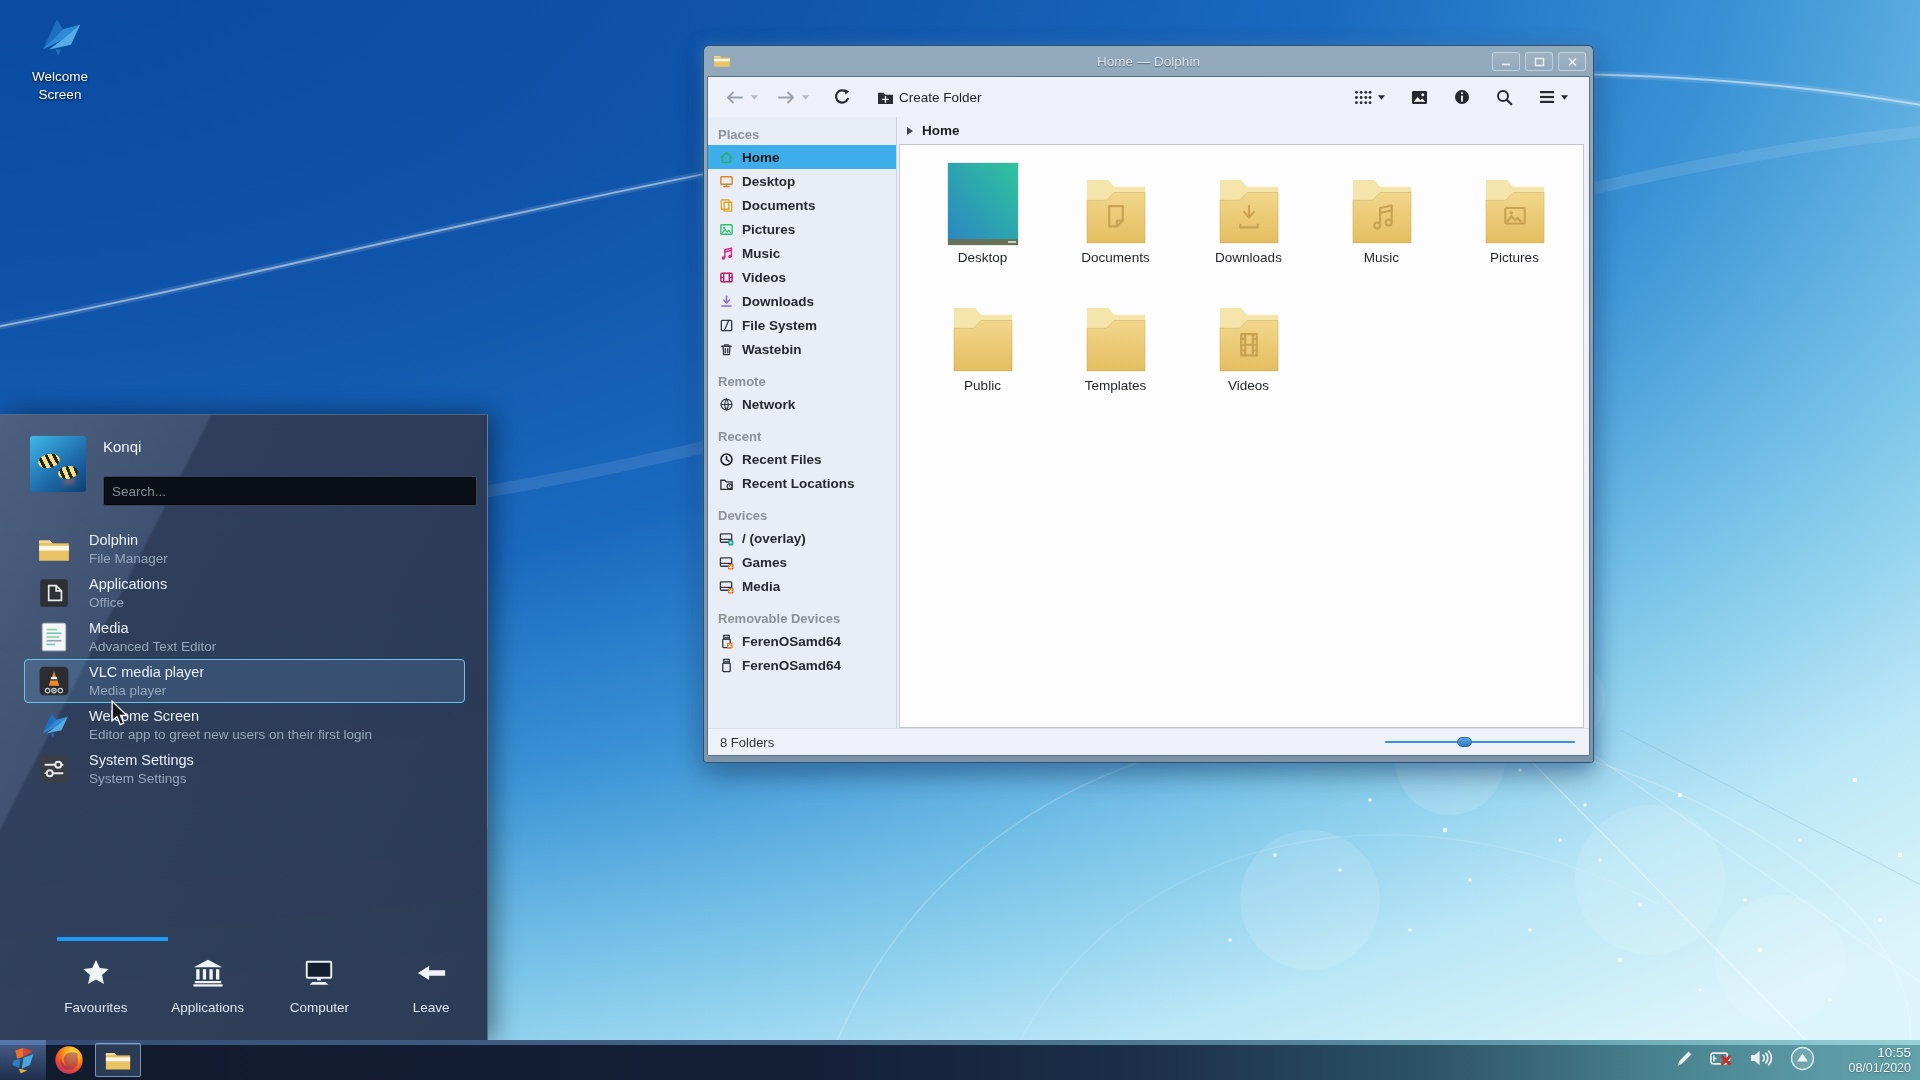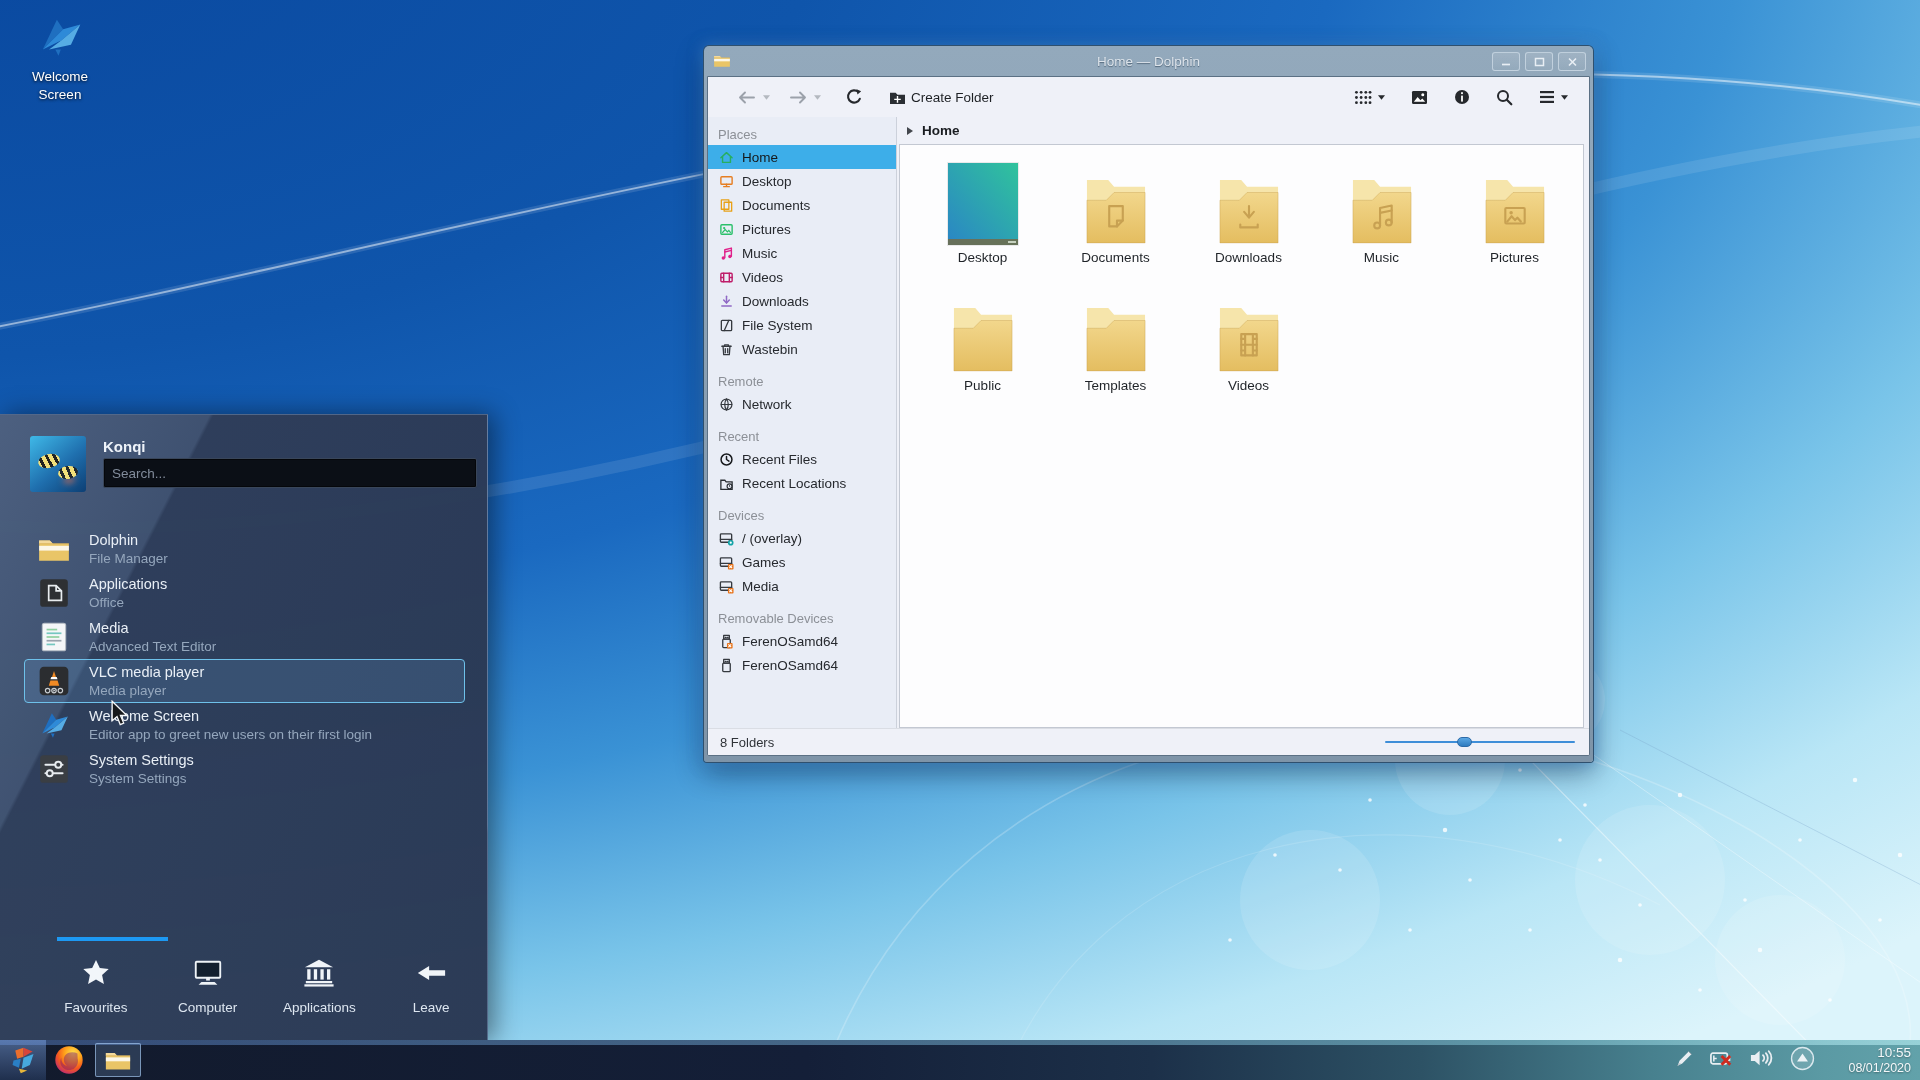--- a/index.html
+++ b/index.html
@@ -21,30 +21,30 @@
   .titlebar{height:30px;position:relative;display:flex;align-items:center;justify-content:center;}
   .tb-appicon{position:absolute;left:6px;top:6px;width:18px;height:17px;}
   .tb-appicon svg{width:18px;height:17px;}
   .tb-title{font-size:13.5px;color:#dde4eb;text-shadow:0 1px 1px rgba(20,40,60,.5);}
   .tb-controls{position:absolute;right:4px;top:6px;display:flex;gap:5px;}
   .wbtn{width:26px;height:17px;border:1px solid rgba(225,236,245,.55);border-radius:3px;
     display:flex;align-items:center;justify-content:center;background:linear-gradient(rgba(255,255,255,.12),rgba(255,255,255,.02));}
   .win-body{height:680px;background:#eff1f8;border:1px solid #5b7084;box-sizing:border-box;
     display:flex;flex-direction:column;border-radius:0 0 2px 2px;overflow:hidden;}
 
-  .toolbar{height:40px;flex:none;display:flex;align-items:center;padding:0 12px 0 12px;gap:8px;margin-left:12px;}
+  .toolbar{height:40px;flex:none;display:flex;align-items:center;padding:0 12px 0 12px;gap:8px;}
   .tbtn{display:flex;align-items:center;gap:5px;padding:4px 5px;border-radius:3px;color:#23262a;}
   .tbtn.disabled{color:#9ba1aa;}
   .tbtn .lbl{font-size:13.5px;color:#1d2024;}
   .tb-spacer{flex:1;}
   .caret{display:inline-block;margin-left:1px;}
   .toolbar-right{display:flex;align-items:center;gap:16px;padding-right:4px;}
 
   .main{flex:1;display:flex;min-height:0;}
-  .sidebar{width:188px;flex:none;background:#e9edf6;border-right:1px solid #ccd1db;padding-top:5px;overflow:hidden;}
+  .sidebar{width:188px;flex:none;background:#e9edf6;border-right:1px solid #ccd1db;padding-top:5px;overflow:hidden;font-weight:bold;}
   .section-header{font-size:13px;color:#8c9097;padding:5px 10px 3px 10px;}
   .section-header.gap{margin-top:8px;}
   .place-item{height:24px;display:flex;align-items:center;gap:8px;padding-left:10px;font-size:13.5px;color:#26292e;}
   .place-item.selected{background:#3daee9;color:#15181a;}
   .pi-icon{width:16px;height:16px;flex:none;display:flex;align-items:center;justify-content:center;}
   .pi-icon svg{width:15px;height:15px;}
 
   .right-pane{flex:1;display:flex;flex-direction:column;min-width:0;}
   .breadcrumb{height:27px;flex:none;display:flex;align-items:center;gap:9px;padding-left:10px;}
   .bc-caret{width:0;height:0;border-left:6px solid #43474d;border-top:4.5px solid transparent;border-bottom:4.5px solid transparent;}
@@ -71,21 +71,21 @@
     border-top:1px solid rgba(140,170,210,.4);border-right:1px solid rgba(140,170,210,.4);
     box-shadow:6px 0 24px rgba(0,0,0,.45);}
   .launcher-header{position:absolute;left:30px;top:21px;display:flex;gap:17px;}
   .avatar{width:56px;height:56px;border-radius:3px;overflow:hidden;flex:none;
     background:linear-gradient(140deg,#3fb9e8 0%,#1f6fae 55%,#0d3f74 100%);position:relative;}
   .avatar::before{content:"";position:absolute;left:8px;top:18px;width:22px;height:14px;border-radius:50%;
     background:repeating-linear-gradient(75deg,#f2e07a 0 4px,#222 4px 7px);transform:rotate(-12deg);}
   .avatar::after{content:"";position:absolute;left:28px;top:30px;width:20px;height:13px;border-radius:50%;
     background:repeating-linear-gradient(75deg,#f2e07a 0 4px,#23282d 4px 7px);transform:rotate(-8deg);box-shadow:0 8px 6px -4px rgba(240,110,70,.8);}
   .user-col{display:flex;flex-direction:column;padding-top:2px;}
-  .user-name{font-size:15px;color:#eef3f9;margin-bottom:3px;font-weight:bold;}
+  .user-name{font-size:15px;color:#eef3f9;margin-bottom:21px;}
   .search-input{width:356px;height:28px;background:#0b0f16;border:1px solid #39465a;border-radius:2px;
     color:#cfd8e3;font-size:13.5px;font-family:"Liberation Sans",sans-serif;padding:0 8px;outline:none;box-shadow:inset 0 0 0 1px rgba(0,0,0,.5);}
   .search-input::placeholder{color:#828c9b;}
   .app-list{position:absolute;left:24px;top:112px;right:22px;}
   .app-item{height:44px;display:flex;align-items:center;gap:17px;padding-left:11px;border:1px solid transparent;border-radius:4px;box-sizing:border-box;}
   .app-item.highlighted{border-color:#6ec1ea;background:rgba(110,170,225,.18);}
   .app-icon{width:36px;height:36px;flex:none;display:flex;align-items:center;justify-content:center;}
   .app-icon svg{width:34px;height:34px;}
   .app-text{display:flex;flex-direction:column;line-height:1.3;}
   .app-name{font-size:14.5px;color:#e9eff6;}
@@ -774,42 +774,42 @@
             <span class="tab-icon">
               <svg viewBox="0 0 32 32">
                 <path d="M16 3 l3.8 8.1 8.9 1 -6.6 6 1.8 8.8 -7.9 -4.5 -7.9 4.5 1.8 -8.8 -6.6 -6 8.9 -1 z" fill="#f2f6fa"></path>
               </svg>
             </span>
             <span class="tab-label">Favourites</span>
           </div>
           <div class="tab">
             <span class="tab-icon">
               <svg viewBox="0 0 34 30">
-                <rect x="4" y="3" width="26" height="17" rx="1" fill="#13202f" stroke="#eef3f7" stroke-width="2"></rect>
-                <path d="M15 20 h4 v3 h-4 z" fill="#eef3f7"></path>
-                <path d="M10 24.5 h14 l3 3 H7 z" fill="#eef3f7"></path>
-              </svg>
-            </span>
-            <span class="tab-label">Computer</span>
-          </div>
-          <div class="tab">
-            <span class="tab-icon">
-              <svg viewBox="0 0 34 30">
                 <g fill="#f0f4f8">
                   <path d="M17 1 L32 9 H2 Z"></path>
                   <rect x="4.5" y="11" width="3.5" height="11"></rect>
                   <rect x="11.5" y="11" width="3.5" height="11"></rect>
                   <rect x="18.5" y="11" width="3.5" height="11"></rect>
                   <rect x="25.5" y="11" width="3.5" height="11"></rect>
                   <rect x="3" y="23.5" width="28" height="2.4"></rect>
                   <rect x="1.5" y="27" width="31" height="2.4"></rect>
                 </g>
               </svg>
             </span>
             <span class="tab-label">Applications</span>
+          </div>
+          <div class="tab">
+            <span class="tab-icon">
+              <svg viewBox="0 0 34 30">
+                <rect x="4" y="3" width="26" height="17" rx="1" fill="#13202f" stroke="#eef3f7" stroke-width="2"></rect>
+                <path d="M15 20 h4 v3 h-4 z" fill="#eef3f7"></path>
+                <path d="M10 24.5 h14 l3 3 H7 z" fill="#eef3f7"></path>
+              </svg>
+            </span>
+            <span class="tab-label">Computer</span>
           </div>
           <div class="tab">
             <span class="tab-icon">
               <svg viewBox="0 0 34 20">
                 <path d="M32 7 v6 H15 v4.5 L3 10 L15 2.5 V7 z" fill="#f0f4f8"></path>
               </svg>
             </span>
             <span class="tab-label">Leave</span>
           </div>
         </div>

